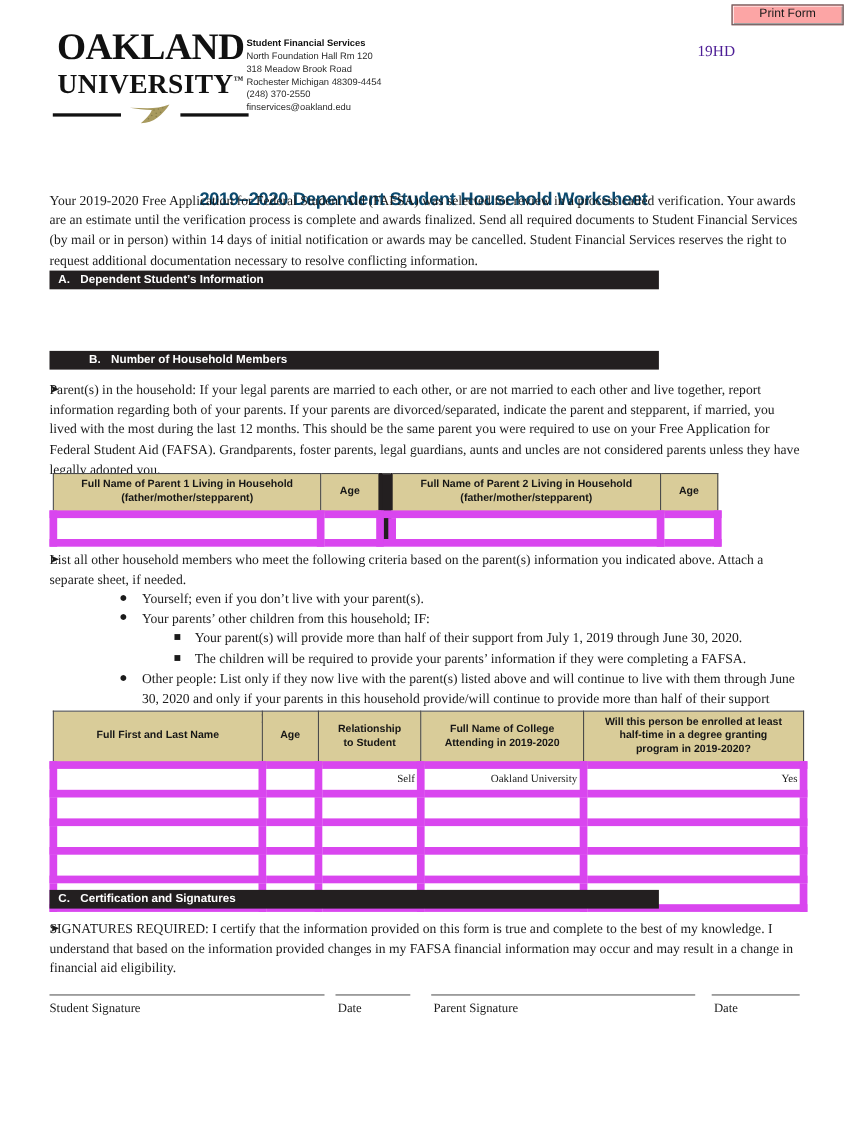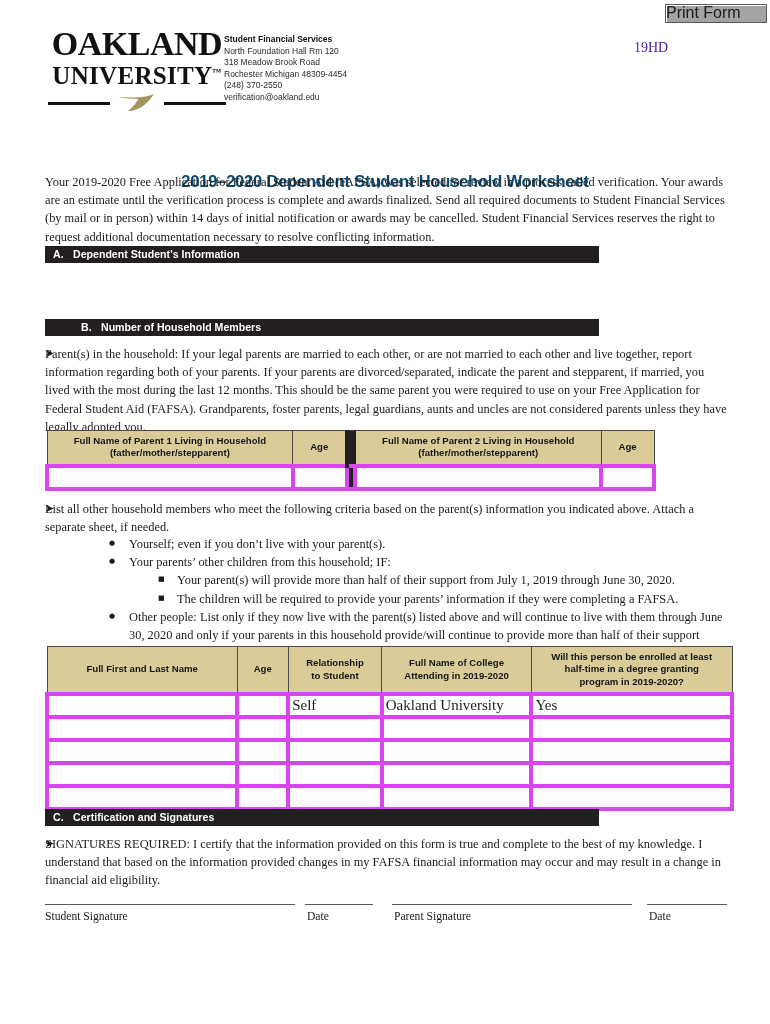--- a/index.html
+++ b/index.html
@@ -23,27 +23,27 @@
     box-sizing: border-box;
   }
 
   
   .print-form-btn {
     position: absolute;
     top: 4px;
     left: 665px;
     width: 100px;
     height: 17px;
-    background: #a3a3a3;
+    background: #fca5a5;
     border: 1px solid #5a5a5a;
     box-shadow: inset 1px 1px 0 #ffffff, inset -1px -1px 0 #a0a0a0;
     font-family: "Liberation Sans", sans-serif;
-    font-size: 16px;
+    font-size: 11px;
     line-height: 15px;
-    text-align: left;
+    text-align: center;
     color: #1a1a1a;
     cursor: pointer;
   }
 
   
   .header {
     position: absolute;
     top: 28px;
     left: 0;
     width: 770px;
@@ -248,27 +248,27 @@
     border: 1px solid #4b4b4b;
     font-weight: bold;
     font-size: 9.6px;
     line-height: 12.4px;
     color: #161616;
     padding: 4px 3px;
     text-align: center;
     vertical-align: middle;
   }
   table.form-table td {
-    border: 4px solid #d946ef;
+    border: 7px solid #d946ef;
     background: #ffffff;
     height: 19px;
-    text-align: left;
+    text-align: right;
     vertical-align: middle;
     font-family: "Liberation Serif", serif;
-    font-size: 15px;
+    font-size: 10px;
     color: #1b1b1b;
     padding: 0 2px;
   }
   .tbl-parents { top: 430px; left: 45px; width: 611px; }
   .tbl-parents .divider {
     border-left: 4px solid #231f20;
     border-right: 2px solid #231f20;
     background: #231f20;
     padding: 0;
     width: 5px;
@@ -329,21 +329,21 @@
         <div class="logo-rule-right"></div>
       </div>
     </div>
 
     <div class="address-block">
       <div class="org">Student Financial Services</div>
       <div>North Foundation Hall Rm 120</div>
       <div>318 Meadow Brook Road</div>
       <div>Rochester Michigan 48309-4454</div>
       <div>(248) 370-2550</div>
-      <div>verification@oakland.edu</div>
+      <div>finservices@oakland.edu</div>
     </div>
 
     <div class="form-code">19HD</div>
   </div>
 
   <div class="doc-title">2019–2020 Dependent Student Household Worksheet</div>
 
   <div class="intro">Your 2019-2020 Free Application for Federal Student Aid (FAFSA) was selected for review in a process called verification. Your awards are an estimate until the verification process is complete and awards finalized.  Send all required documents to Student Financial Services (by mail or in person) within 14 days of initial notification or awards may be cancelled. Student Financial Services reserves the right to request additional documentation necessary to resolve conflicting information.</div>
 
   <div class="section-bar" style="top:246px;">

